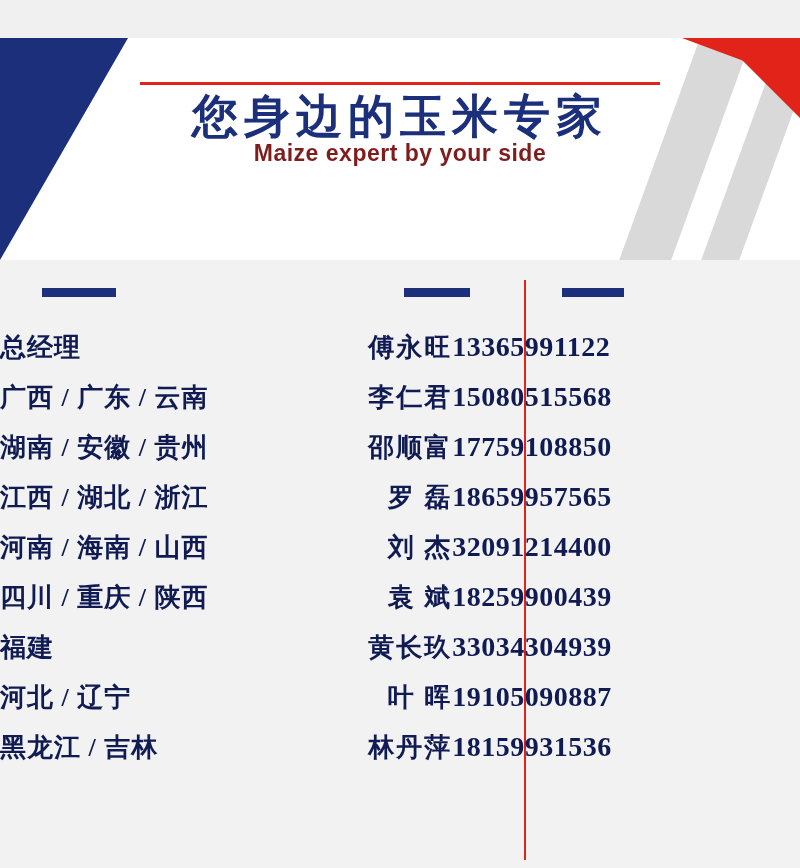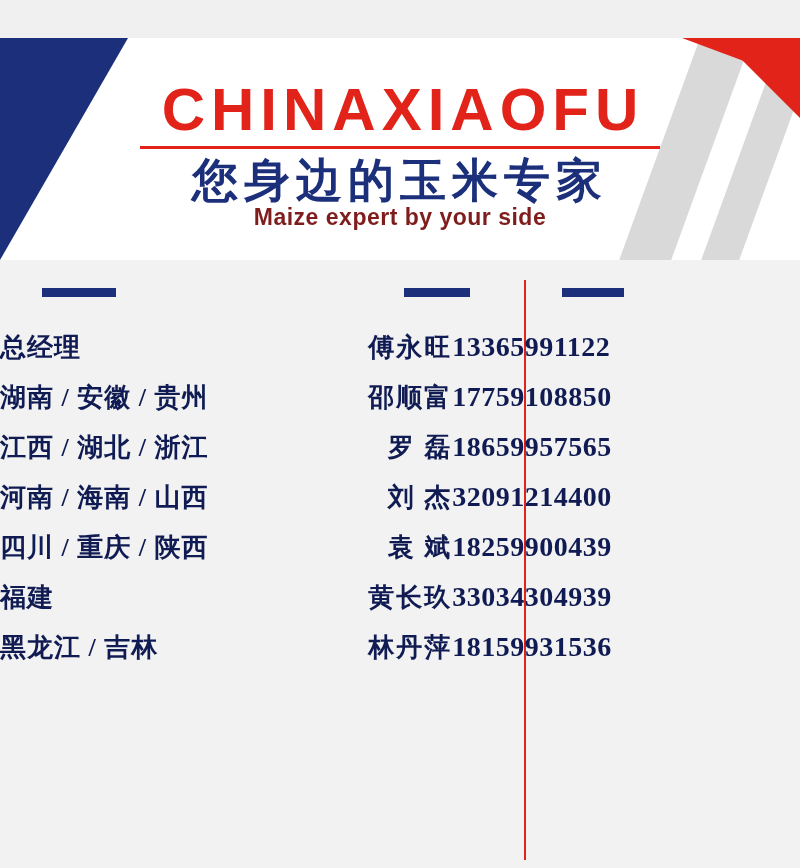--- a/index.html
+++ b/index.html
@@ -211,21 +211,20 @@
 
   <div class="header">
     <div class="header-white"></div>
     <div class="tri-blue"></div>
     <div class="slash-grey"></div>
     <div class="slash-white"></div>
     <div class="tri-red2"></div>
     <div class="tri-red"></div>
 
     <div class="brand">
-      <div class="brand-title">CHINAXIAOFU</div>
       <div class="brand-rule"></div>
       <div class="brand-cn">您身边的玉米专家</div>
       <div class="brand-en">Maize expert by your side</div>
     </div>
   </div>
 
   <div class="contacts">
     <div class="bars">
       <div class="bar bar-1"></div>
       <div class="bar bar-2"></div>
@@ -234,20 +233,25 @@
     <div class="divider"></div>
 
     <table class="contact-table">
       <tbody>
         <tr>
           <td class="region">总经理</td>
           <td class="name">傅永旺</td>
           <td class="phone">13365991122</td>
         </tr>
         <tr>
+          <td class="region">广西 / 广东 / 云南</td>
+          <td class="name">李仁君</td>
+          <td class="phone">15080515568</td>
+        </tr>
+        <tr>
           <td class="region">湖南 / 安徽 / 贵州</td>
           <td class="name">邵顺富</td>
           <td class="phone">17759108850</td>
         </tr>
         <tr>
           <td class="region">江西 / 湖北 / 浙江</td>
           <td class="name">罗 磊</td>
           <td class="phone">18659957565</td>
         </tr>
         <tr>
@@ -259,20 +263,25 @@
           <td class="region">四川 / 重庆 / 陕西</td>
           <td class="name">袁 斌</td>
           <td class="phone">18259900439</td>
         </tr>
         <tr>
           <td class="region">福建</td>
           <td class="name">黄长玖</td>
           <td class="phone">33034304939</td>
         </tr>
         <tr>
+          <td class="region">河北 / 辽宁</td>
+          <td class="name">叶 晖</td>
+          <td class="phone">19105090887</td>
+        </tr>
+        <tr>
           <td class="region">黑龙江 / 吉林</td>
           <td class="name">林丹萍</td>
           <td class="phone">18159931536</td>
         </tr>
       </tbody>
     </table>
   </div>
 
 </div>
 

